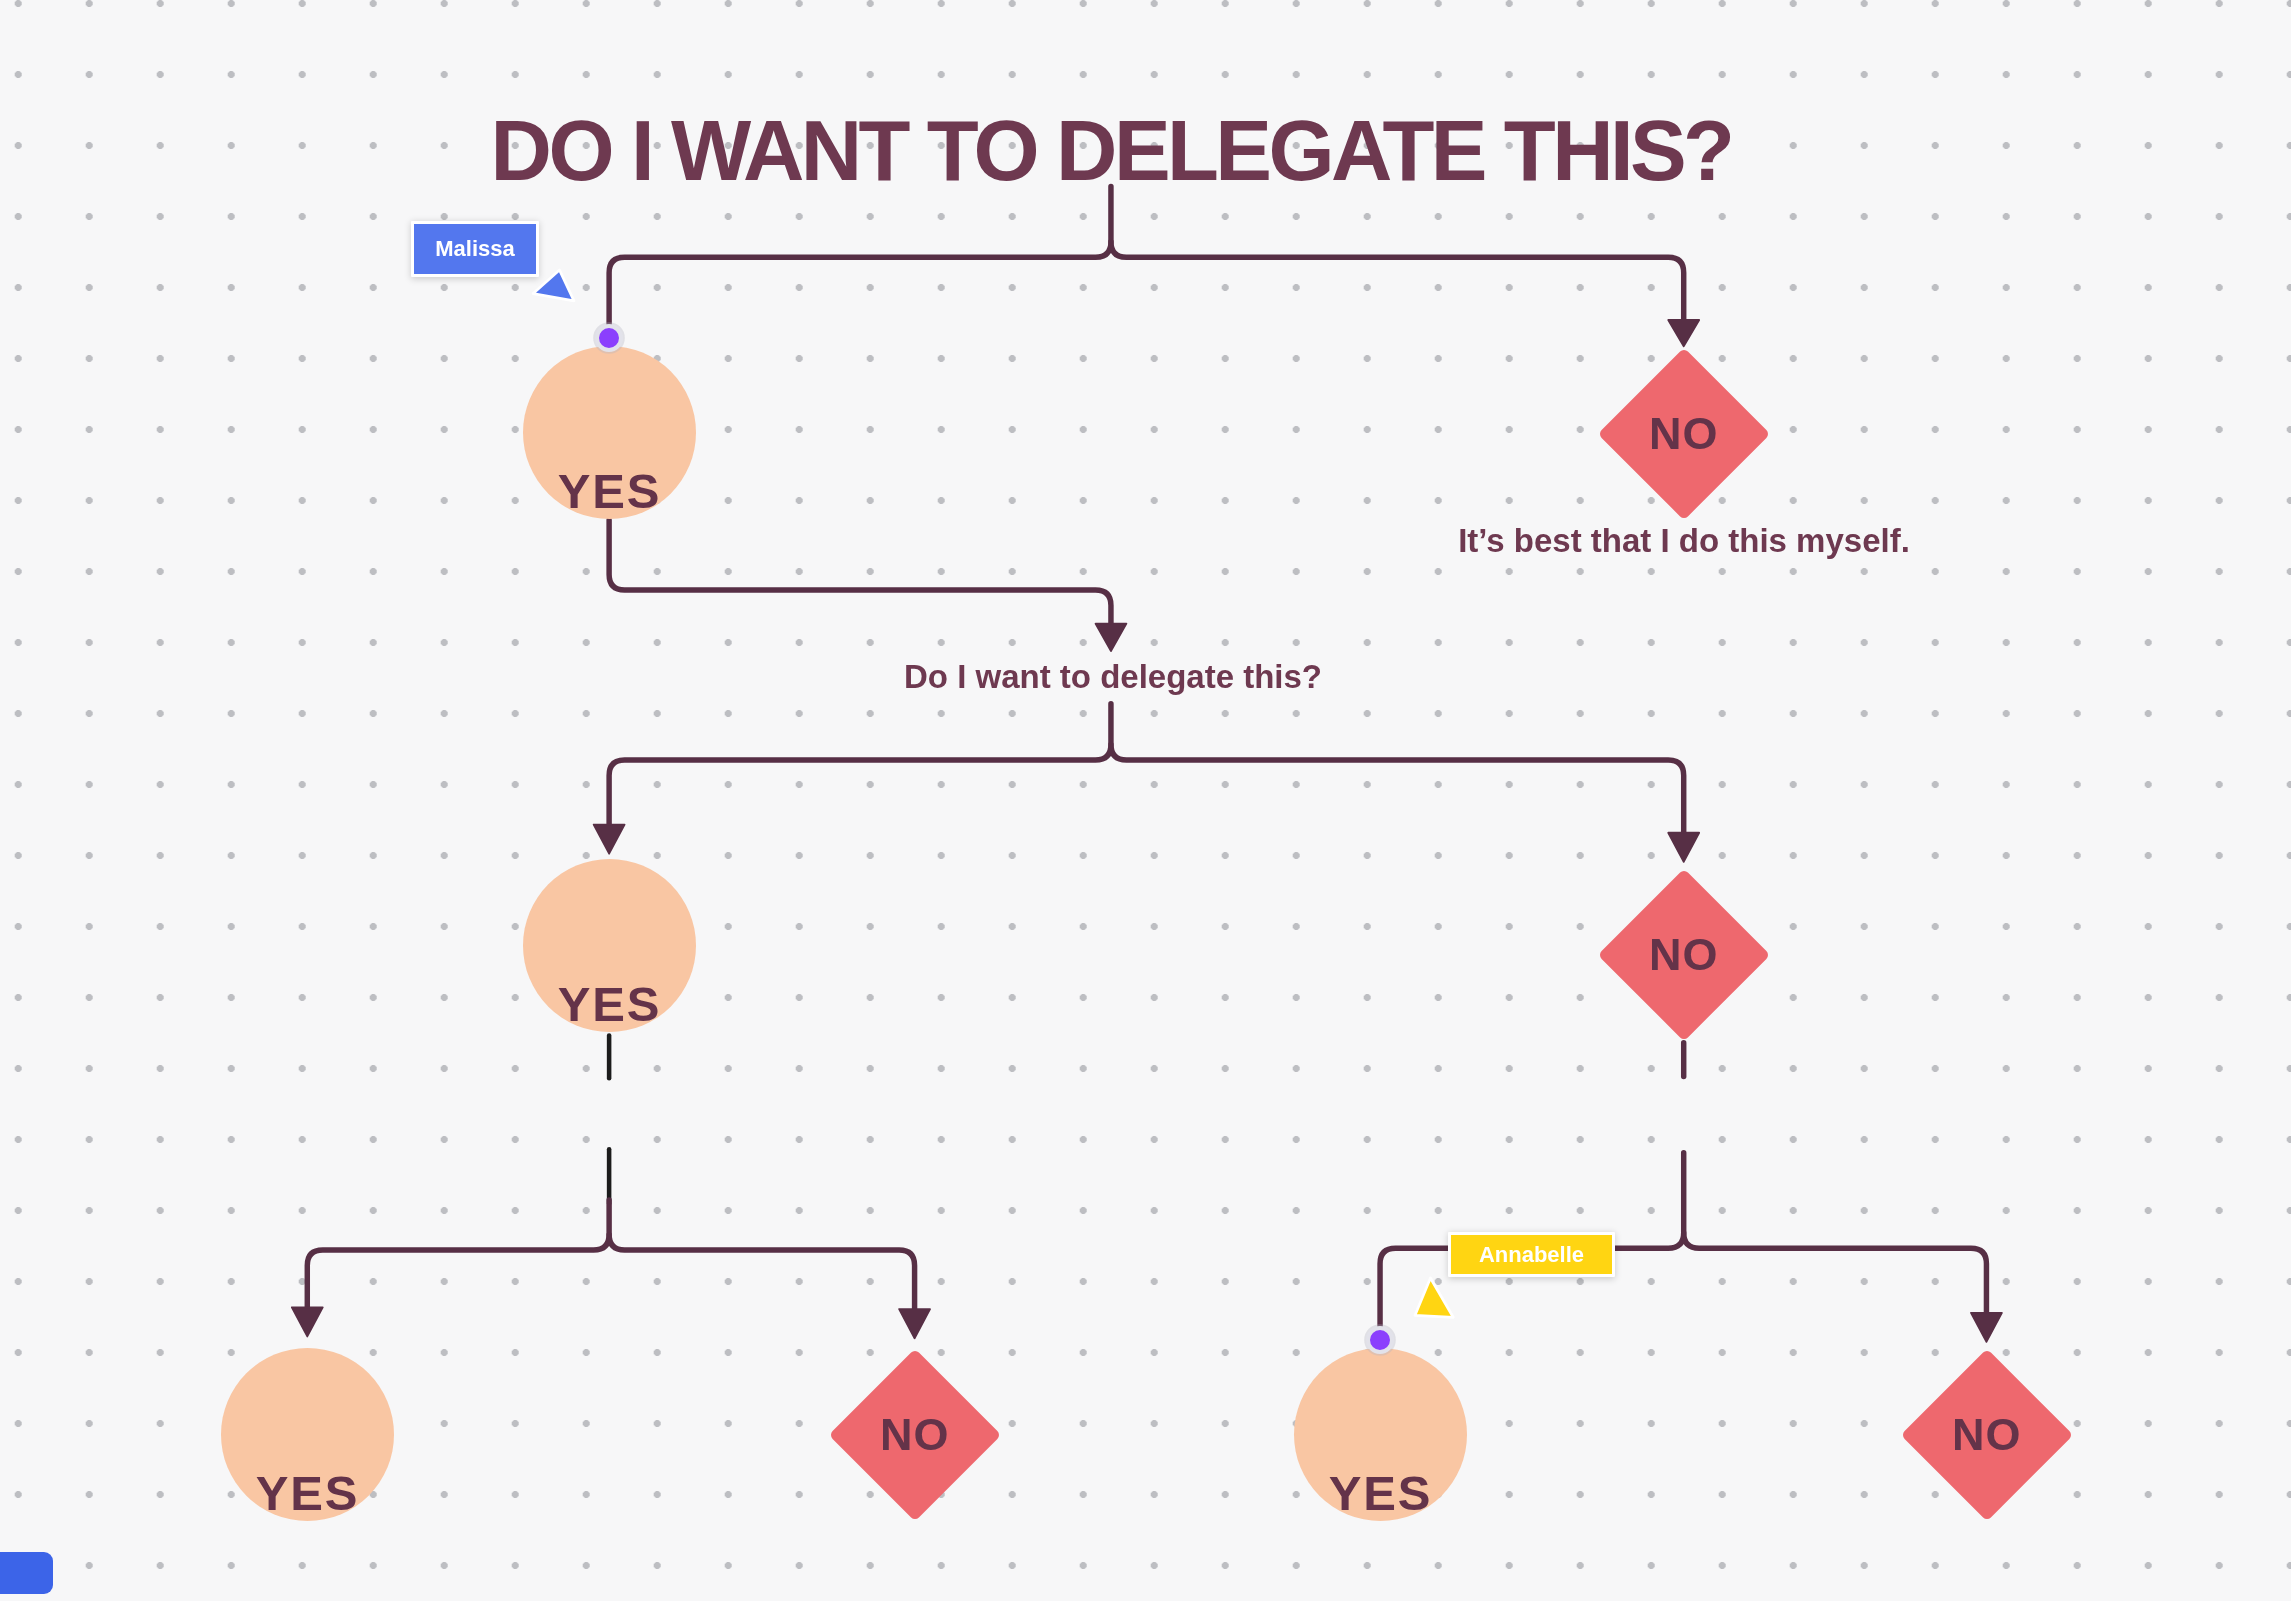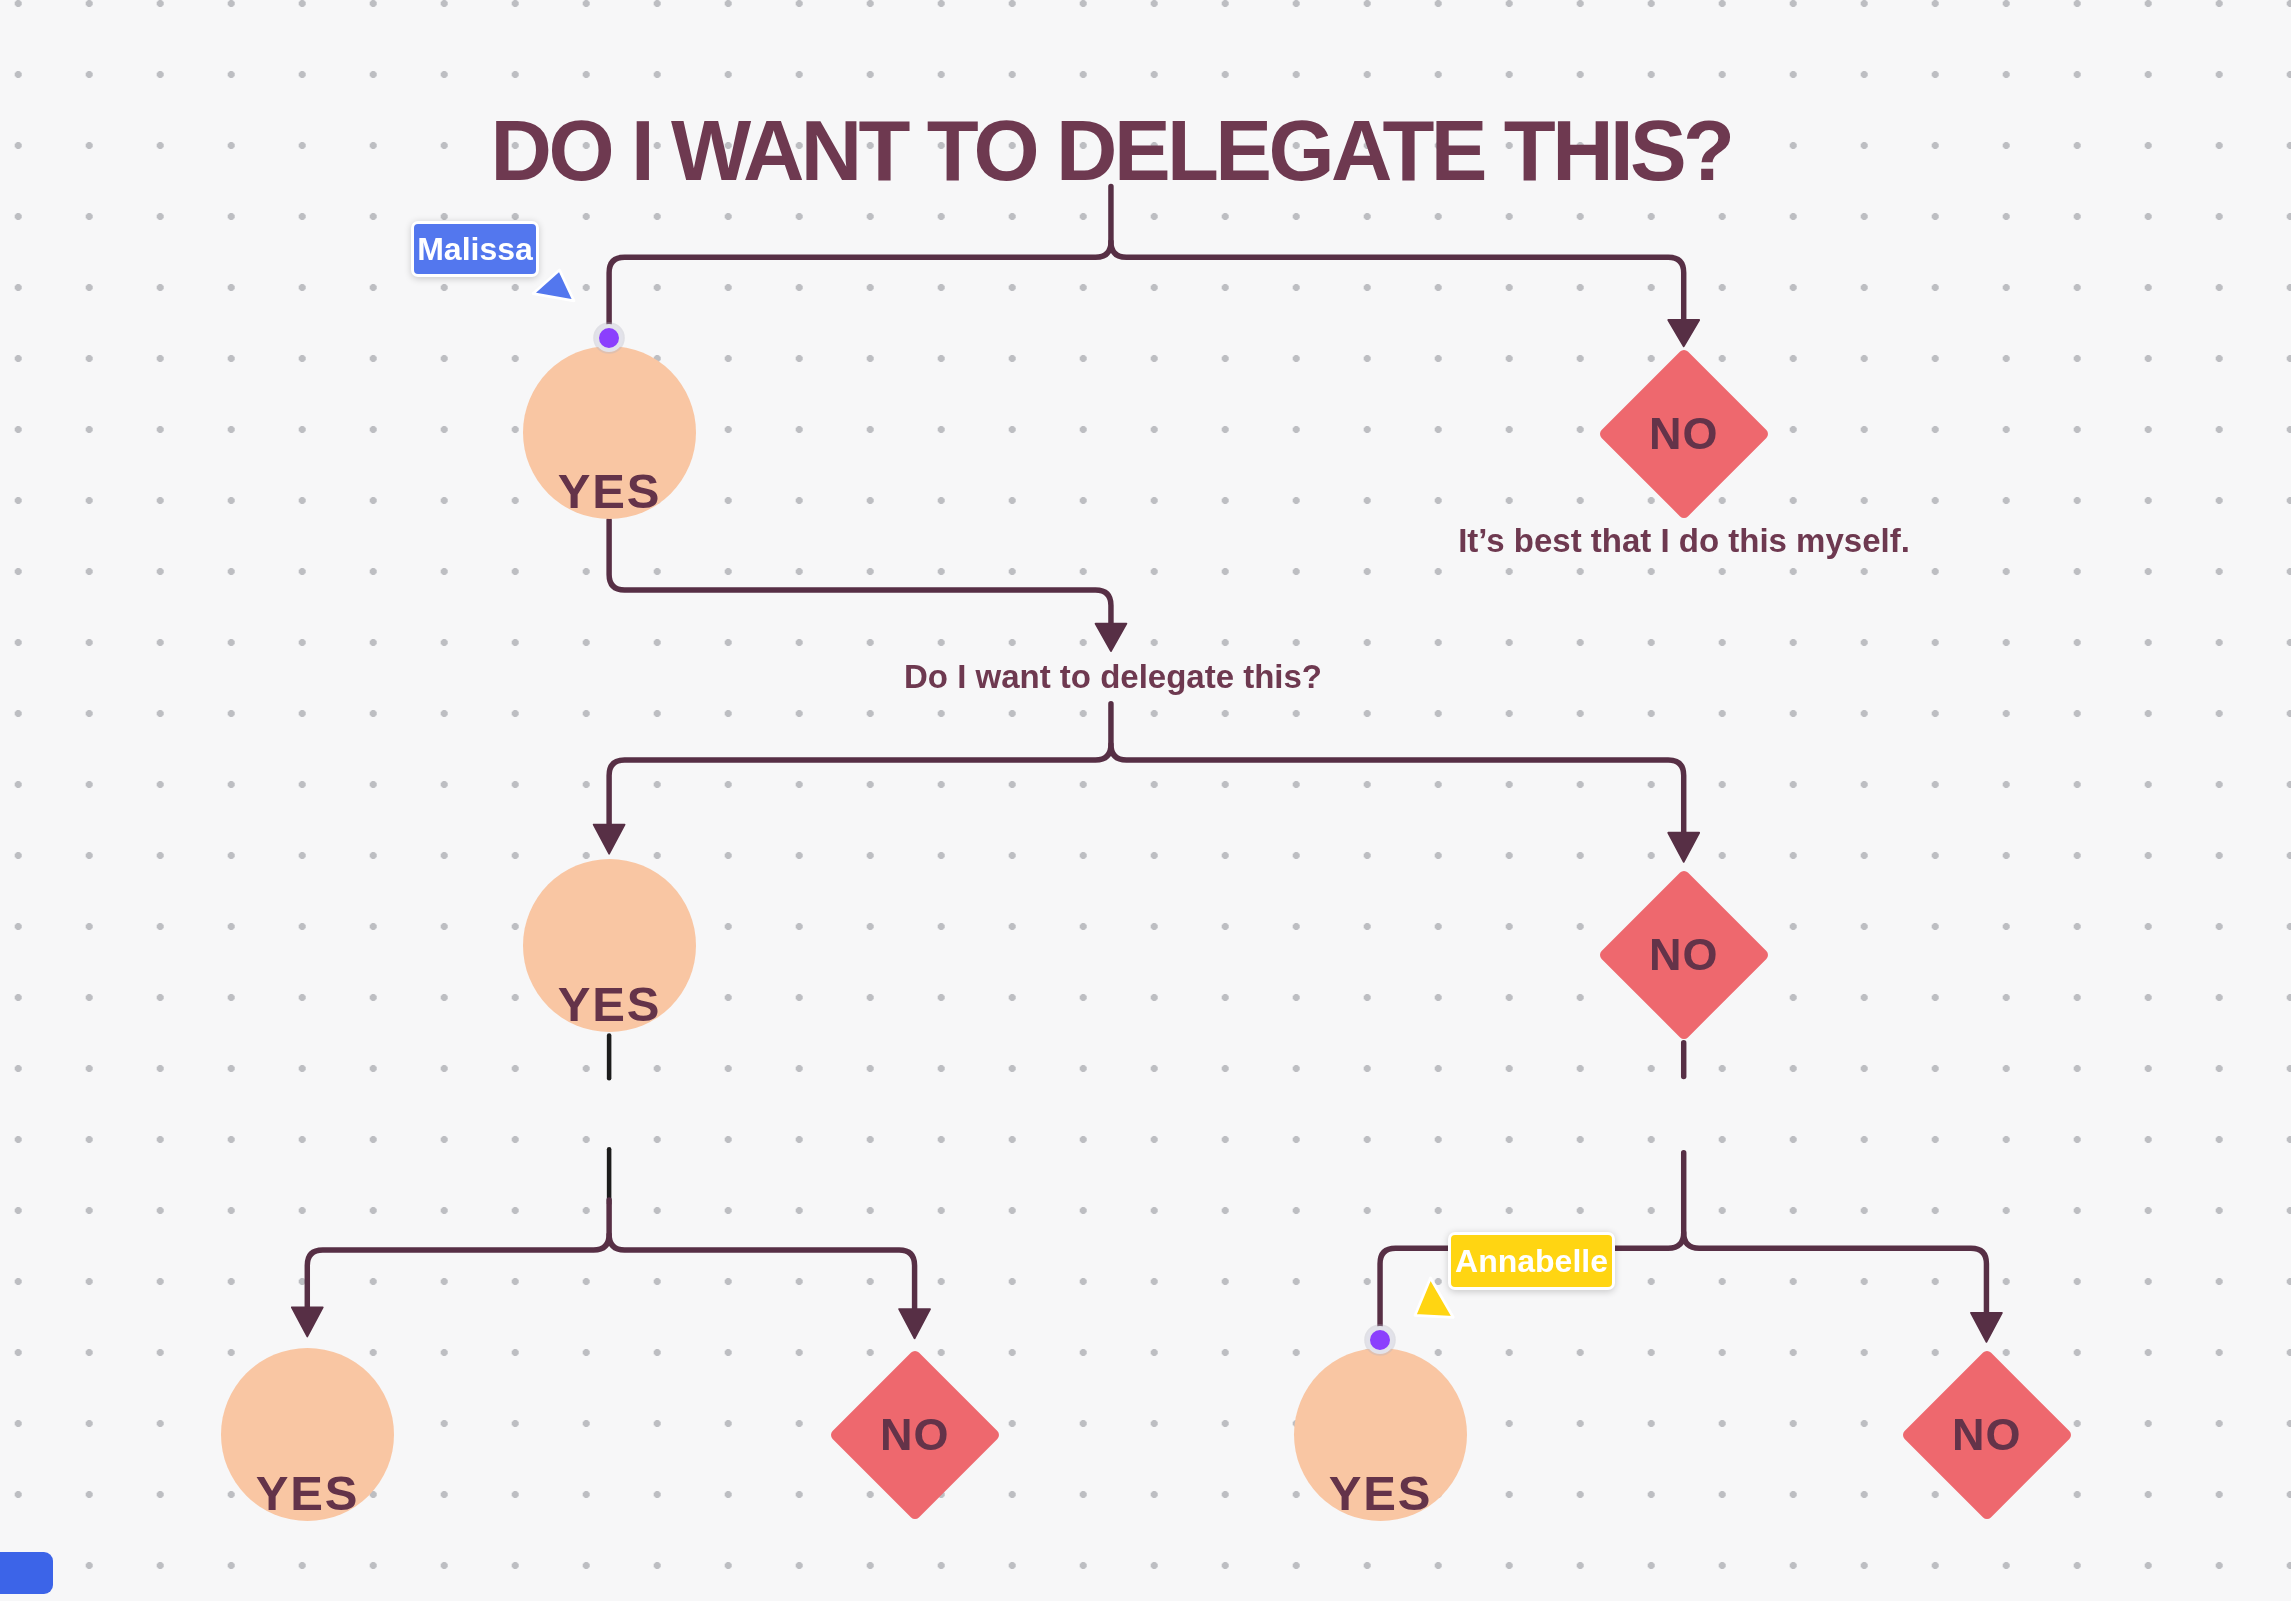--- a/index.html
+++ b/index.html
@@ -45,25 +45,25 @@
     color:var(--maroon-text);font-weight:bold;font-size:33px;line-height:34px;
     white-space:nowrap;
   }
   .handle{
     position:absolute;width:20px;height:20px;border-radius:50%;
     background:var(--handle-purple);border:4.5px solid #e2e2ea;
     box-shadow:0 0 0 1.8px rgba(180,180,195,.35);
   }
   .cursor-label{
     position:absolute;display:flex;align-items:center;justify-content:center;
-    color:#fff;font-weight:bold;font-size:32px;border-radius:7px;
+    color:#fff;font-weight:bold;font-size:22px;border-radius:1px;
     border:3.6px solid #fff;box-shadow:0 1.8px 7.3px rgba(0,0,0,.18);box-sizing:border-box;
   }
   .cursor-label.malissa{left:411px;top:221px;width:128px;height:56px;background:var(--malissa-blue);}
-  .cursor-label.annabelle{left:1448px;top:1232px;width:167px;height:58px;background:var(--annabelle-yellow);}
+  .cursor-label.annabelle{left:1448px;top:1232px;width:167px;height:45px;background:var(--annabelle-yellow);}
   .cursor-svg{position:absolute;overflow:visible;}
   .corner-fragment{
     position:absolute;left:0;top:1552px;width:53px;height:42px;
     background:var(--corner-blue);border-radius:0 9px 9px 0;
   }
 </style>
 </head>
 <body>
 
 <div class="canvas">

